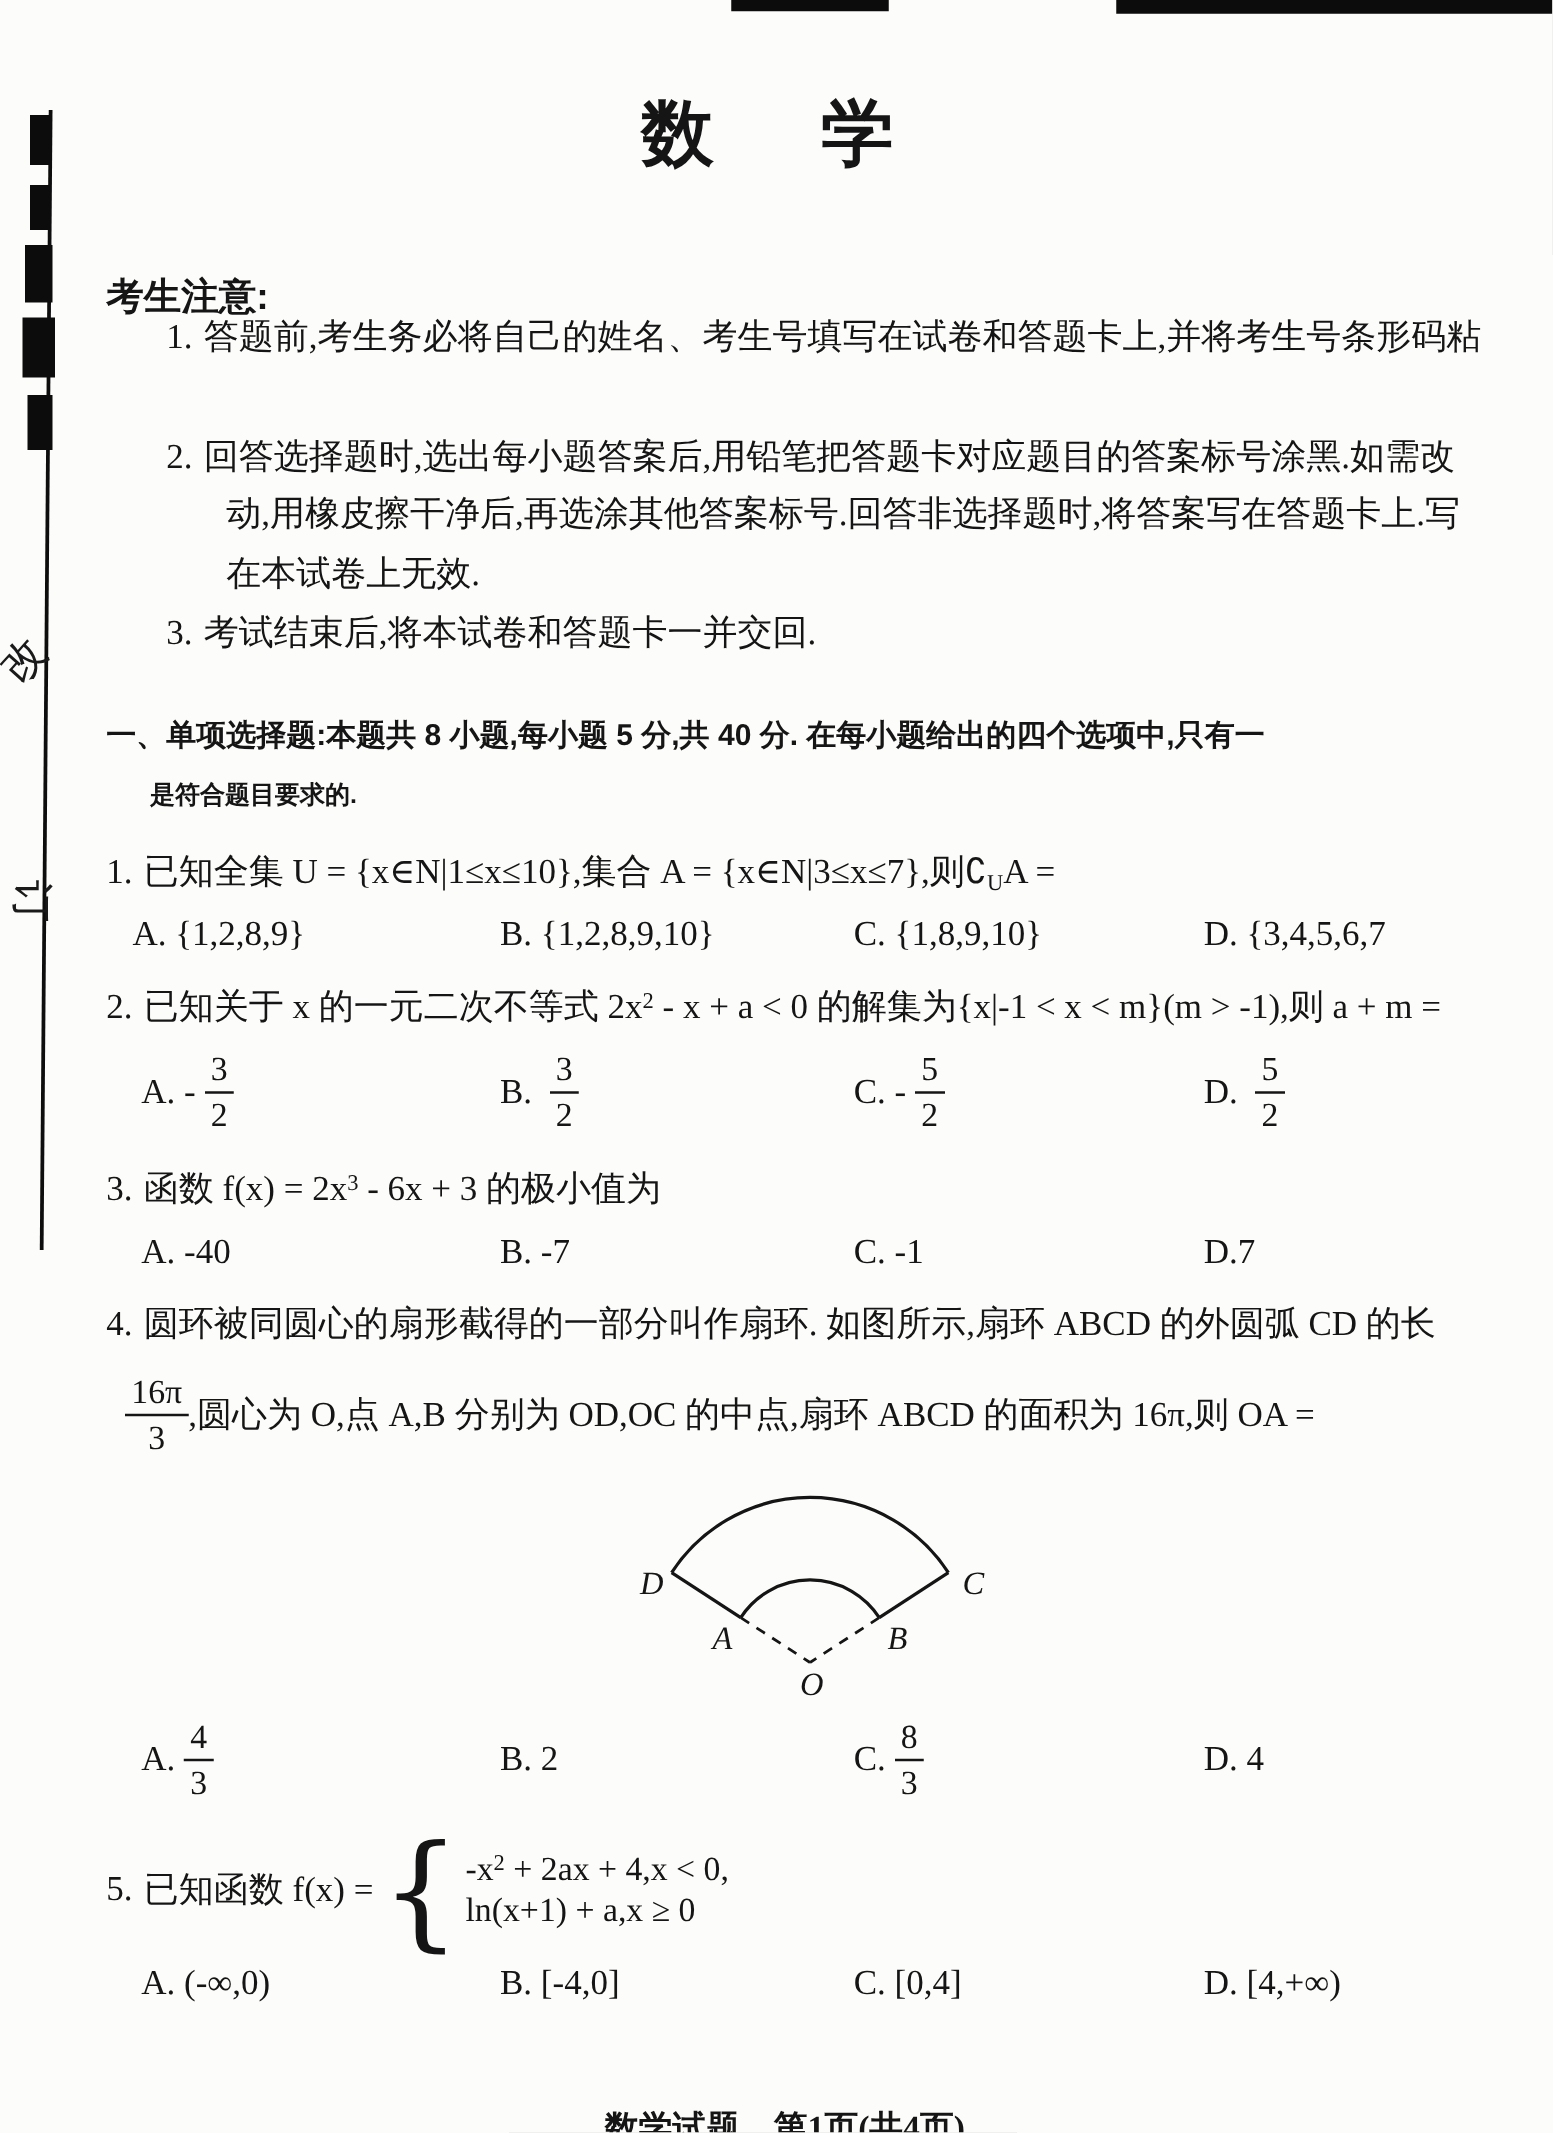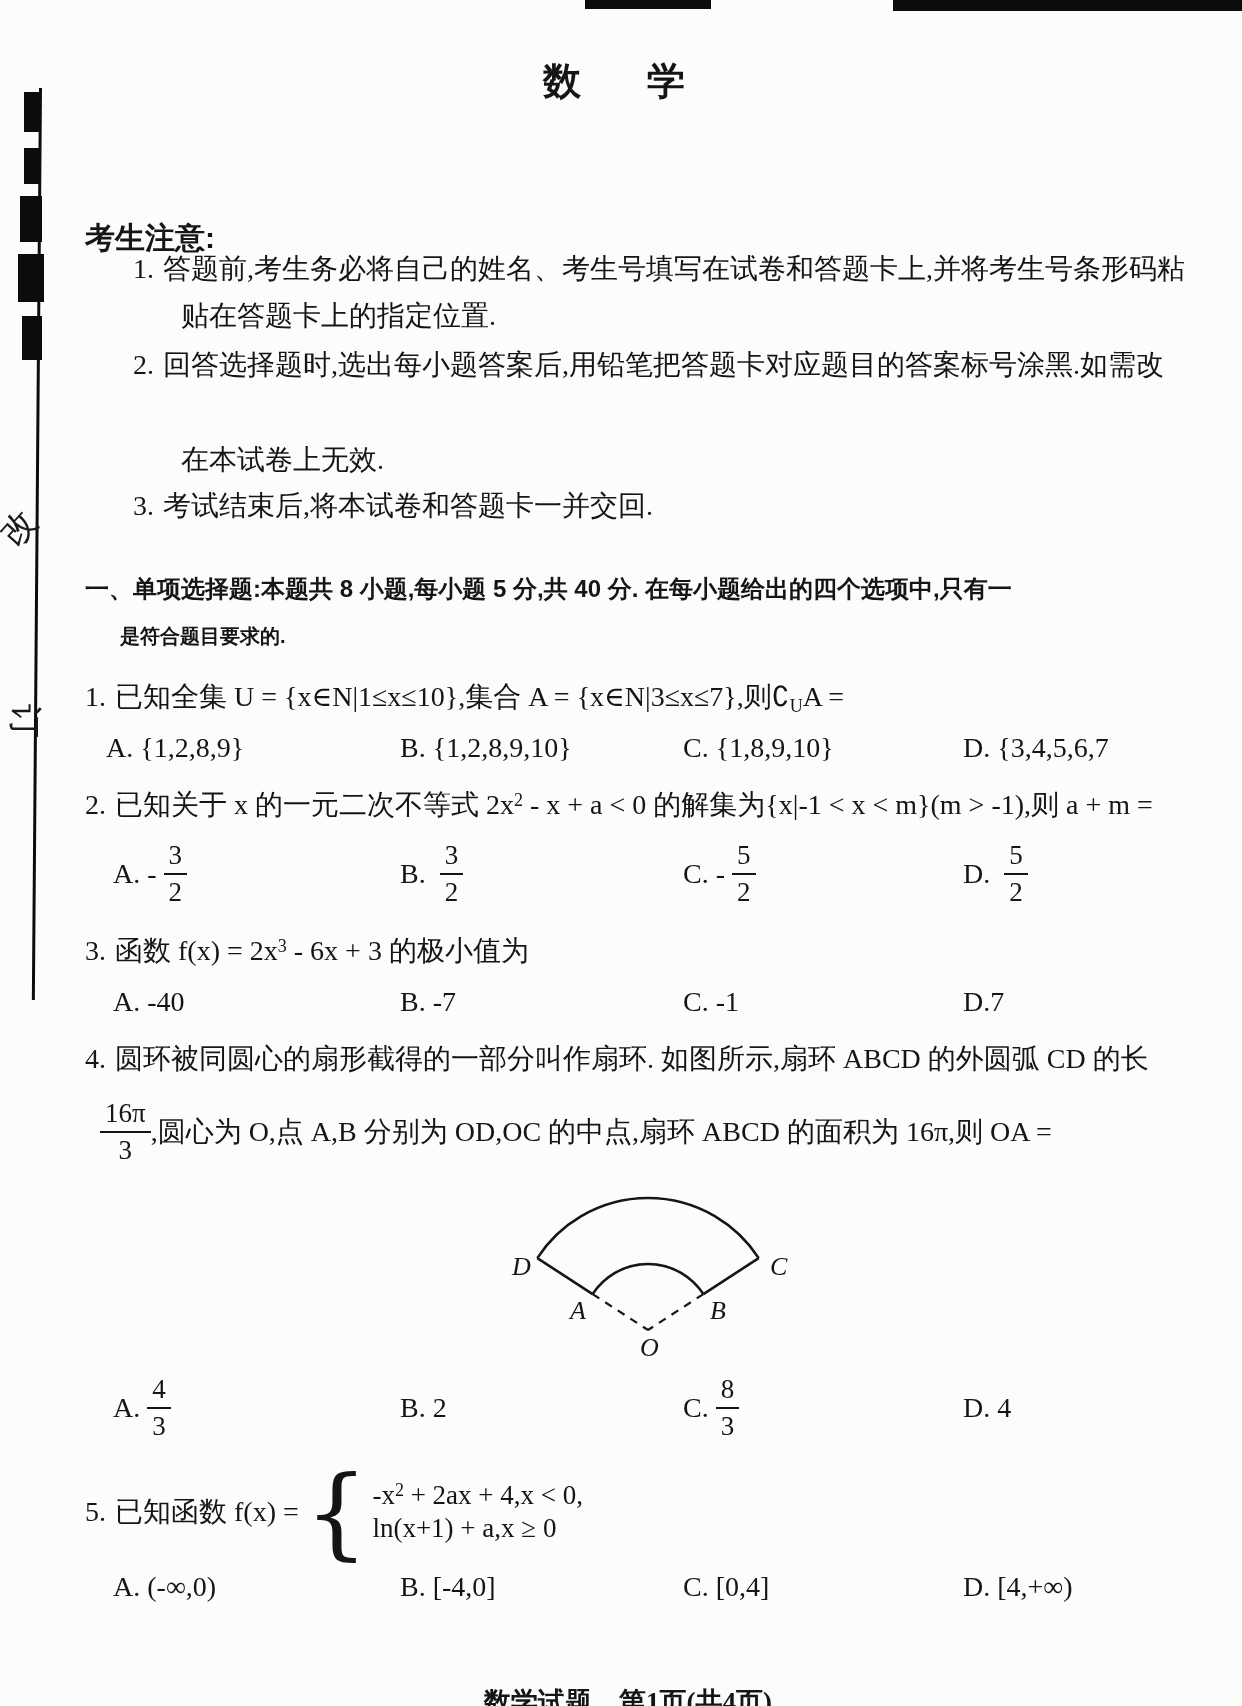--- a/index.html
+++ b/index.html
@@ -9,22 +9,22 @@
     margin:0 auto;
     background:#fcfcfa;
     overflow:hidden;
     font-family:"Liberation Serif","DejaVu Serif",serif;
     color:#151515;
   }
   .line{position:absolute;white-space:nowrap;font-size:28px;line-height:1.3;}
   .kai{font-family:"Liberation Serif","DejaVu Serif",serif;}
   .heading{font-family:"Liberation Sans","DejaVu Sans",sans-serif;font-weight:bold;}
   .title{
-    position:absolute;top:56px;left:50%;transform:translateX(-50%);
-    font-size:38px;font-weight:900;letter-spacing:14px;
+    position:absolute;top:68px;left:50%;transform:translateX(-50%);
+    font-size:58px;font-weight:900;letter-spacing:14px;
     font-family:Liberation Sans, sans-serif;
   }
   .mark{position:absolute;background:#0c0c0c;}
   .bind-line{
     position:absolute;left:39px;top:88px;width:3px;height:912px;
     background:#0d0d0d;transform:rotate(0.45deg);transform-origin:top center;
   }
   .rot-glyph{position:absolute;font-size:34px;color:#1a1a1a;}
   sup.s{font-size:18px;vertical-align:8px;line-height:0;}
   sub.s{font-size:18px;vertical-align:-6px;line-height:0;}
@@ -61,26 +61,26 @@
   <div class="rot-glyph" style="left:8px;top:698px;transform:rotate(90deg);">订</div>
 
   <div class="title">数　学</div>
 
   <div class="line heading" style="left:85px;top:218px;font-size:30px;">考生注意:</div>
 
   <div class="stem kai" style="left:133px;top:250px;">
     <span>1.</span>
     <span>答题前,考生务必将自己的姓名、考生号填写在试卷和答题卡上,并将考生号条形码粘</span>
   </div>
-  <div class="line kai" style="left:181px;top:298px;">贴在答题卡上的指定位置.</div>
 
   <div class="stem kai" style="left:133px;top:346px;">
     <span>2.</span>
     <span>回答选择题时,选出每小题答案后,用铅笔把答题卡对应题目的答案标号涂黑.如需改</span>
   </div>
+  <div class="line kai" style="left:181px;top:394px;">动,用橡皮擦干净后,再选涂其他答案标号.回答非选择题时,将答案写在答题卡上.写</div>
   <div class="line kai" style="left:181px;top:442px;">在本试卷上无效.</div>
 
   <div class="stem kai" style="left:133px;top:487px;">
     <span>3.</span>
     <span>考试结束后,将本试卷和答题卡一并交回.</span>
   </div>
 
   <div class="line heading" style="left:85px;top:573px;font-size:24px;">一、单项选择题:本题共 8 小题,每小题 5 分,共 40 分. 在每小题给出的四个选项中,只有一</div>
   <div class="line heading" style="left:120px;top:623px;font-size:20px;">是符合题目要求的.</div>
 

